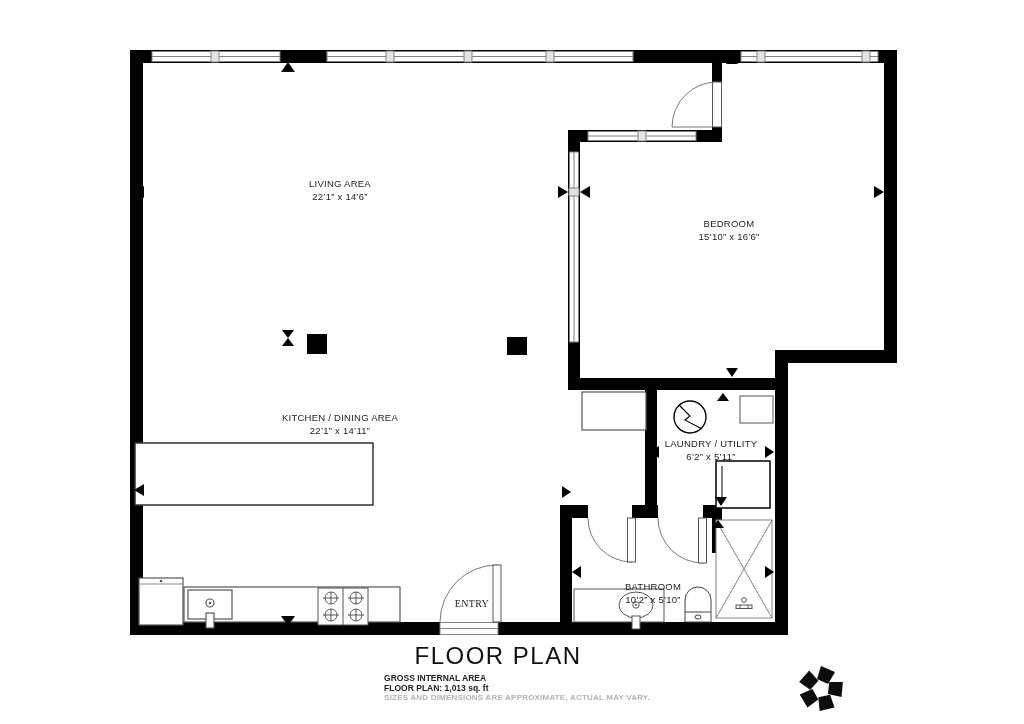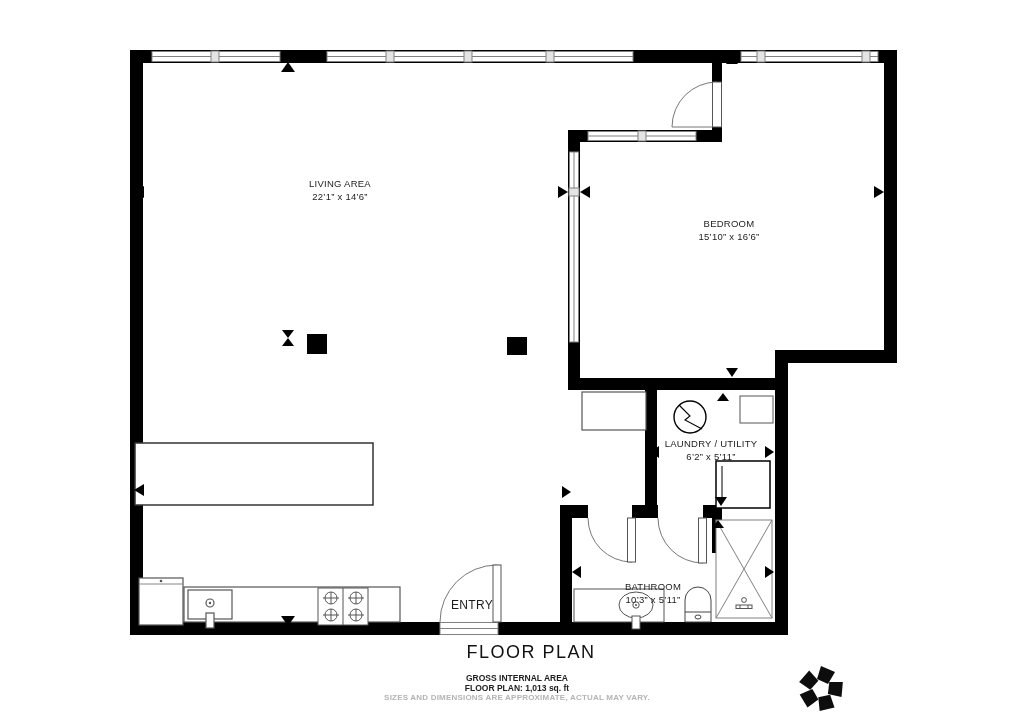--- a/index.html
+++ b/index.html
@@ -2,26 +2,26 @@
 <html><head>
 <meta charset="utf-8">
 <style>
   html,body{margin:0;padding:0;background:#fff;}
   #canvas{position:relative;width:1024px;height:724px;background:#ffffff;overflow:hidden;
           font-family:"Liberation Sans", sans-serif;}
   svg{position:absolute;left:0;top:0;}
   .room-label{position:absolute;transform:translateX(-50%);text-align:center;
               color:#1c1c1c;font-size:9.5px;line-height:13px;letter-spacing:.25px;white-space:nowrap;}
   .room-name{font-weight:400;}
-  .entry-label{position:absolute;transform:translateX(-50%);color:#1c1c1c;font-size:12px;
-               letter-spacing:.3px;white-space:nowrap;}
-  .plan-title{position:absolute;left:531px;top:642px;transform:translateX(-50%);
-              font-size:18px;letter-spacing:1.5px;color:#111;white-space:nowrap;}
+  .entry-label{position:absolute;transform:translateX(-50%);color:#1c1c1c;font-size:10px;
+               letter-spacing:.3px;white-space:nowrap;font-family:Liberation Serif, serif;}
+  .plan-title{position:absolute;left:498px;top:642px;transform:translateX(-50%);
+              font-size:24px;letter-spacing:1.5px;color:#111;white-space:nowrap;}
   .footer{position:absolute;left:517px;top:674px;transform:translateX(-50%);
-          text-align:center;white-space:nowrap;}
+          text-align:left;white-space:nowrap;}
   .footer .line1,.footer .line2{font-size:8.5px;font-weight:700;color:#222;line-height:9.5px;}
   .footer .line3{font-size:8px;color:#b4b4b4;line-height:10px;letter-spacing:.2px;font-weight:bold;}
   .brand{position:absolute;left:793px;top:664px;display:flex;align-items:center;}
   .brand-word{font-family:"DejaVu Serif","Liberation Serif",serif;font-size:27px;color:#0d0d0d;
               margin-left:6px;letter-spacing:.2px;}
   .brand-reg{font-size:8px;color:#0d0d0d;vertical-align:14px;margin-left:1px;}
 </style>
 </head>
 <body>
 
@@ -217,29 +217,33 @@
   <div class="room-label" style="left:340px;top:177px;">
     <div class="room-name">LIVING AREA</div>
     <div class="room-dims">22’1” x 14’6”</div>
   </div>
 
   <div class="room-label" style="left:729px;top:217px;">
     <div class="room-name">BEDROOM</div>
     <div class="room-dims">15’10” x 16’6”</div>
   </div>
 
+  <div class="room-label" style="left:340px;top:411px;">
+    <div class="room-name">KITCHEN / DINING AREA</div>
+    <div class="room-dims">22’1” x 14’11”</div>
+  </div>
 
   <div class="room-label" style="left:711px;top:437px;">
     <div class="room-name">LAUNDRY / UTILITY</div>
     <div class="room-dims">6’2” x 5’11”</div>
   </div>
 
   <div class="room-label" style="left:653px;top:580px;">
     <div class="room-name">BATHROOM</div>
-    <div class="room-dims">10’3” x 5’11”</div>
+    <div class="room-dims">10’2” x 5’10”</div>
   </div>
 
   <div class="entry-label" style="left:472px;top:598px;">ENTRY</div>
 
   <div class="plan-title">FLOOR PLAN</div>
 
   <div class="footer">
     <div class="line1">GROSS INTERNAL AREA</div>
     <div class="line2">FLOOR PLAN: 1,013 sq. ft</div>
     <div class="line3">SIZES AND DIMENSIONS ARE APPROXIMATE, ACTUAL MAY VARY.</div>

